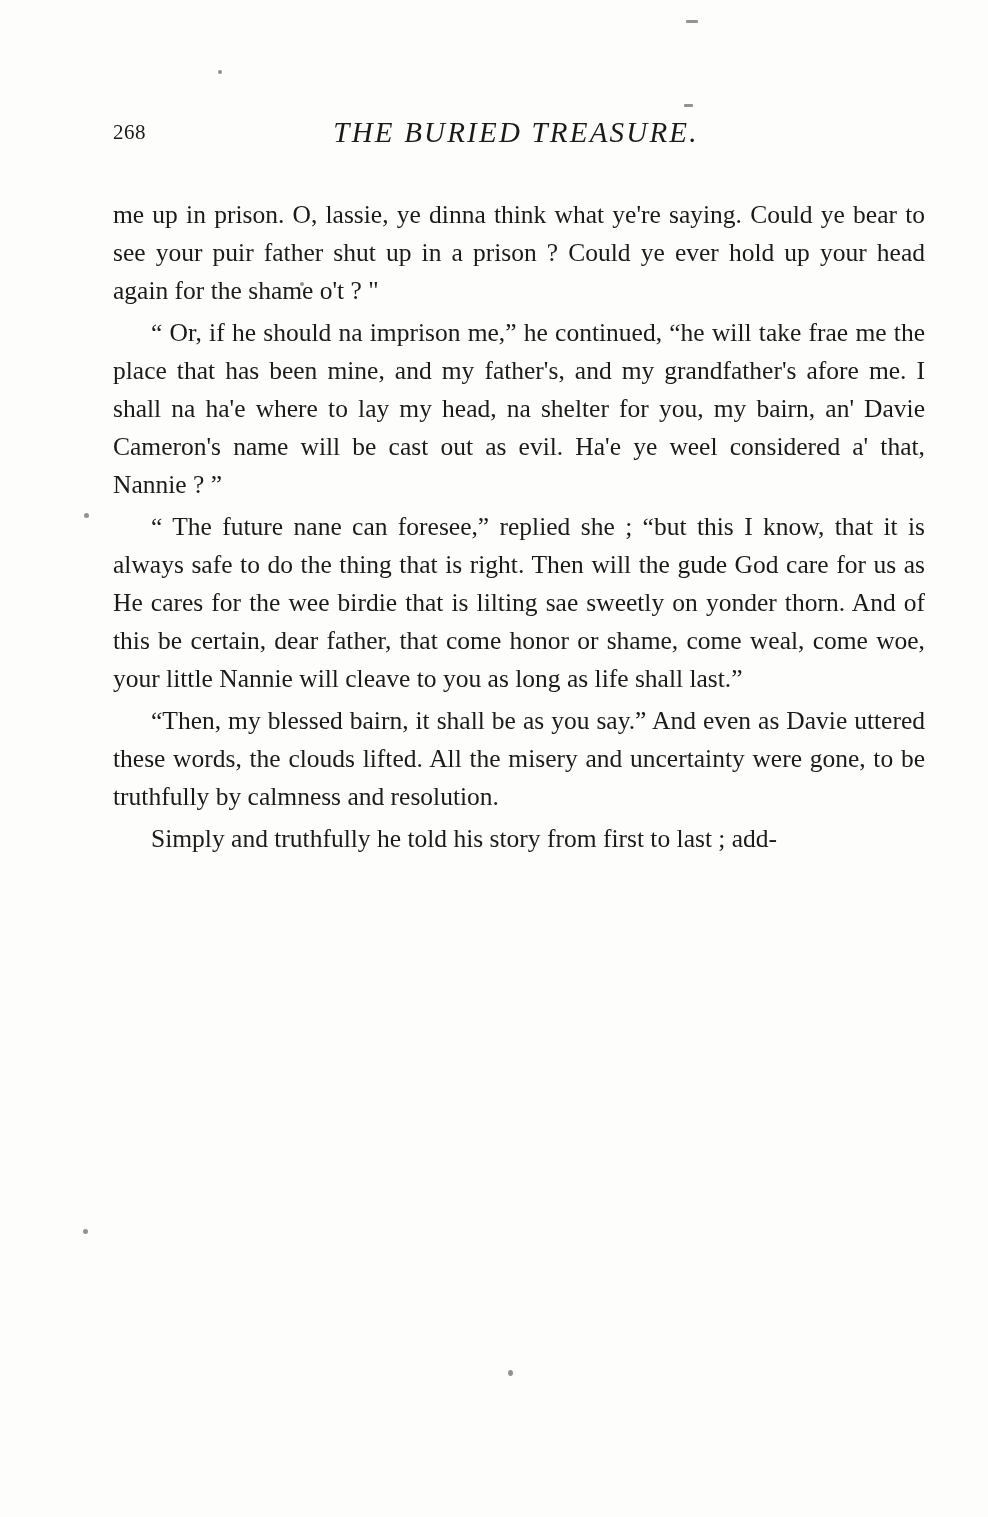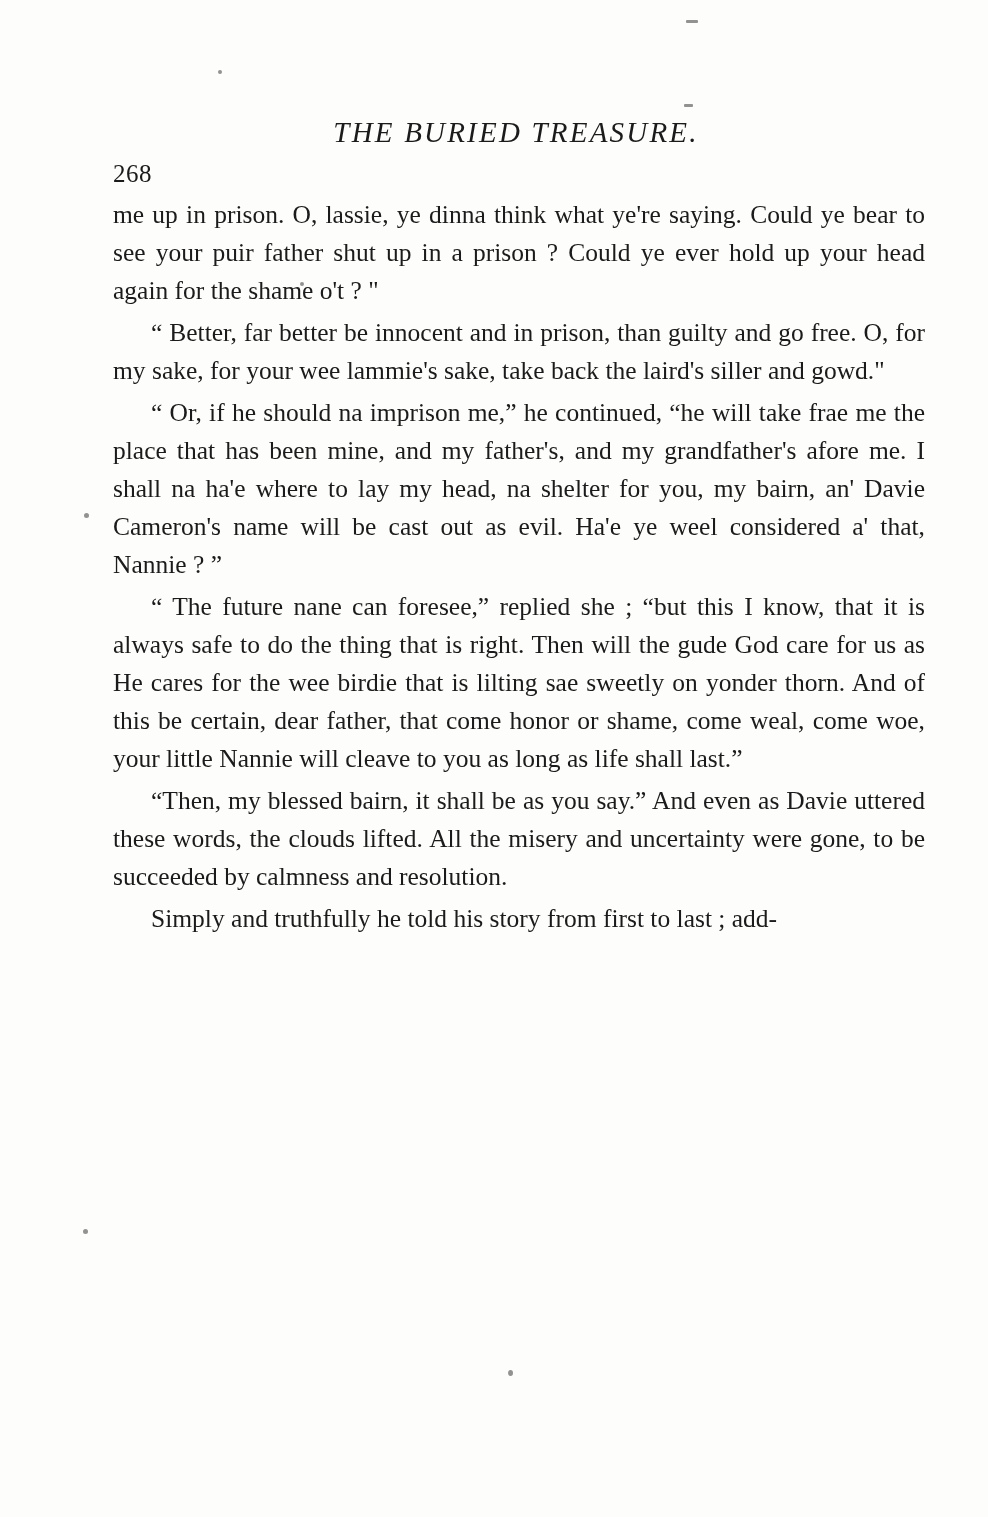--- a/index.html
+++ b/index.html
@@ -39,24 +39,23 @@
     position: absolute;
     left: 0;
     right: 0;
     top: 120px;
     height: 40px;
   }
   .folio {
     position: absolute;
     left: 113px;
     top: 0;
-    font-size: 25px;
+    font-size: 21px;
     letter-spacing: .5px;
     font-family: "Liberation Serif", serif;
-    margin-top: 40px;
   }
   .running-title {
     position: absolute;
     left: 12px;
     right: 0;
     top: -4px;
     text-align: center;
     font-style: italic;
     font-size: 29px;
     letter-spacing: 2.2px;
@@ -98,20 +97,19 @@
   <div class="speck s6"></div>
   <div class="speck s7"></div>
 
   <div class="header">
     <div class="folio">268</div>
     <div class="running-title">THE BURIED TREASURE.</div>
   </div>
 
   <div class="body-text">
     <p class="noindent">me up in prison.   O, lassie, ye  dinna think  what  ye're saying. Could  ye  bear  to  see  your  puir  father  shut  up in a prison ? Could ye ever hold up your head again for the shame o't ? "</p>
-    <p>“ Better, far better be innocent and in prison, than guilty and go free.   O, for  my  sake,  for  your  wee  lammie's  sake,  take back the laird's siller and gowd."</p>
     <p>“ Or,  if  he  should  na  imprison  me,”  he  continued,  “he will take frae me the place that has been mine, and my father's, and my grandfather's afore me.  I shall na ha'e where to lay my head, na  shelter  for  you,  my  bairn,  an' Davie  Cameron's  name will be cast out as evil.   Ha'e ye weel considered a' that, Nannie ? ”</p>
     <p>“ The   future   nane can   foresee,” replied   she ;   “but  this  I know,  that it is always  safe to do the thing that is right.    Then will the gude God care for us as  He  cares  for  the  wee  birdie that is lilting sae sweetly on yonder thorn.    And of this be certain,  dear father,  that come   honor   or  shame,  come weal,  come woe, your little Nannie will cleave to  you  as  long  as  life  shall last.”</p>
-    <p>“Then,  my  blessed  bairn,  it  shall  be  as  you  say.”   And even as  Davie uttered these words,  the  clouds  lifted.   All the misery and uncertainty were gone, to be succeeded by calmness and  resolution.</p>
+    <p>“Then,  my  blessed  bairn,  it  shall  be  as  you  say.”   And even as  Davie uttered these words,  the  clouds  lifted.   All the misery and uncertainty were gone, to be truthfully by calmness and  resolution.</p>
     <p>Simply and truthfully he told his story from first to last ; add-</p>
   </div>
 
 </div>
 
 </body></html>

